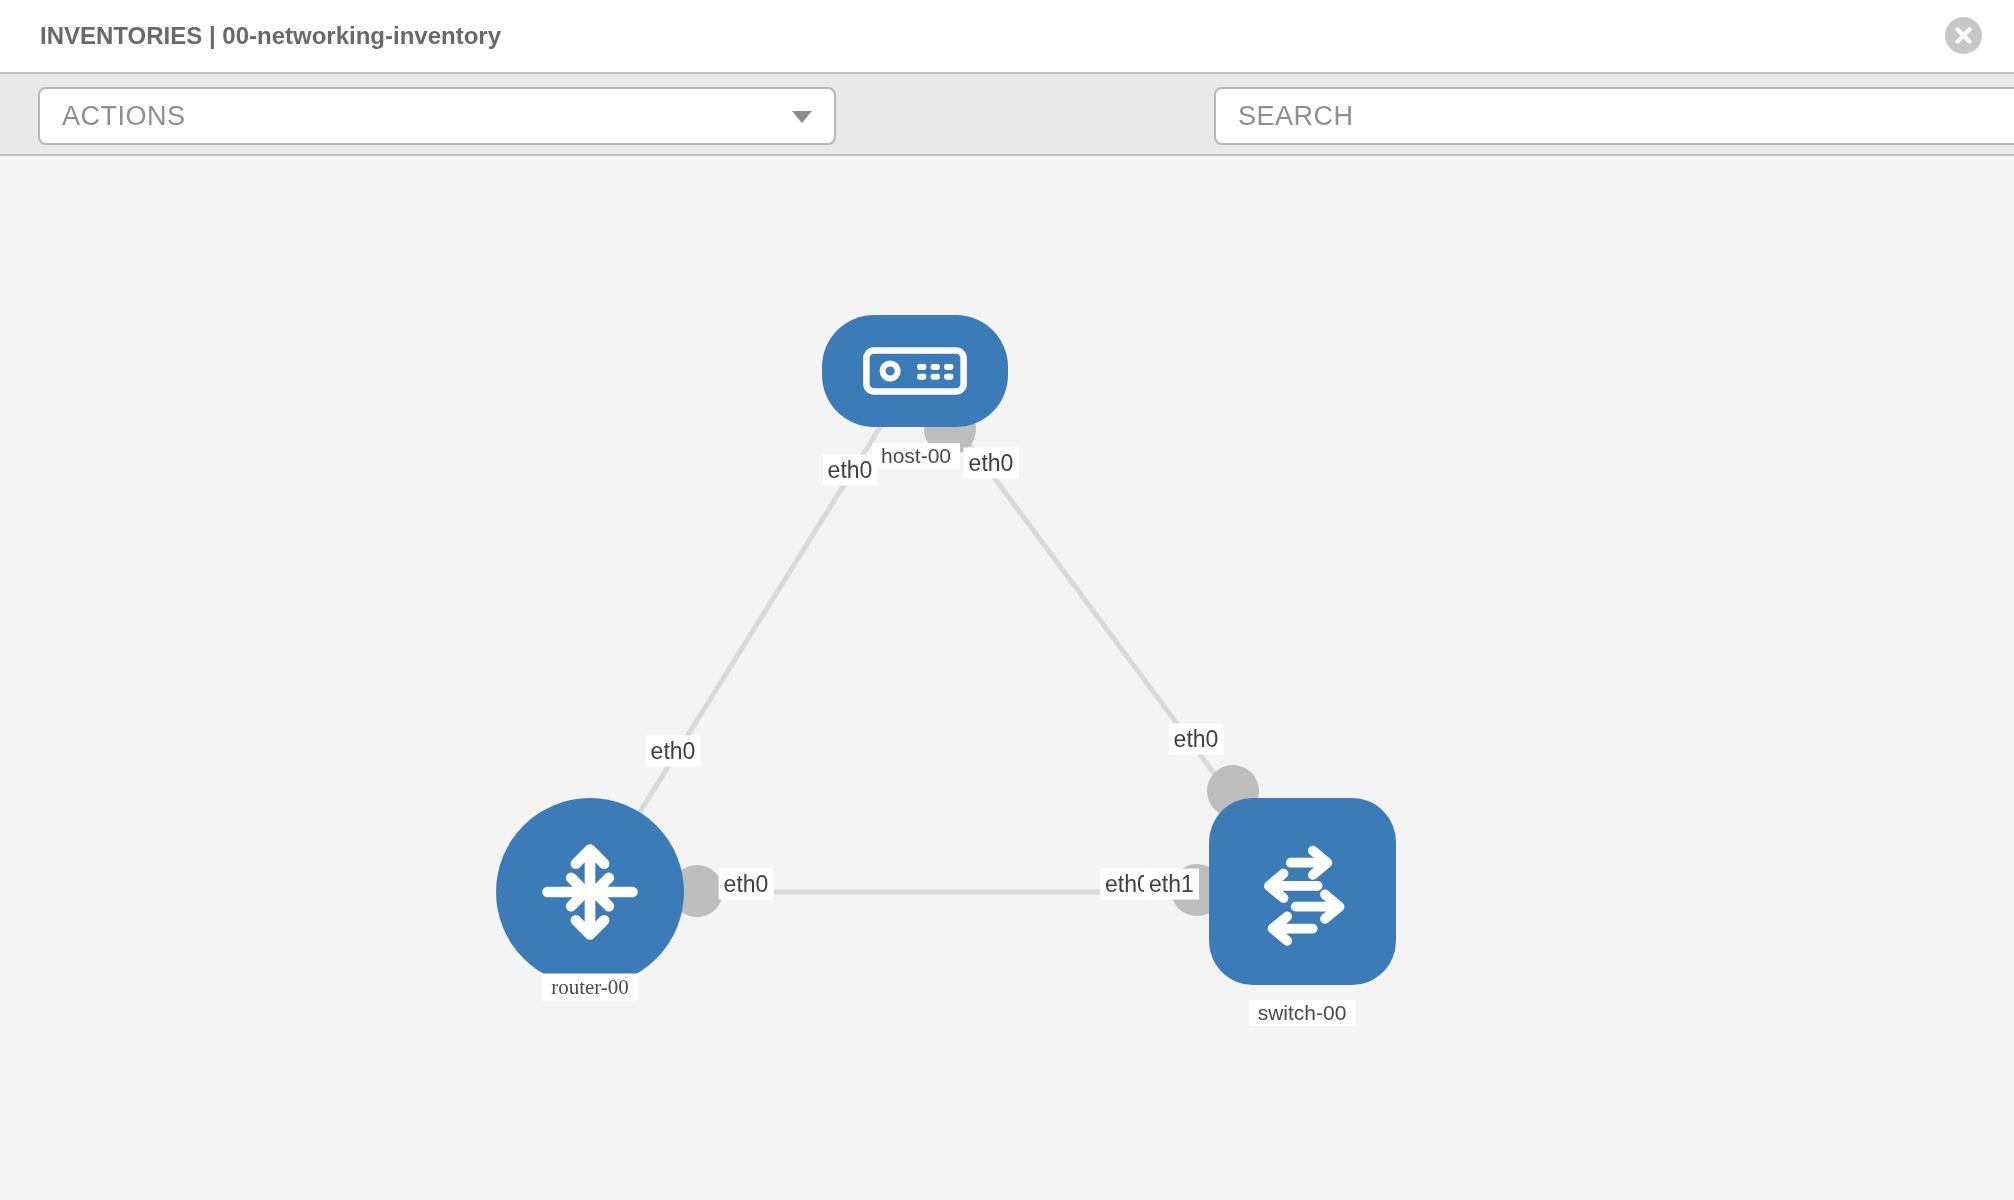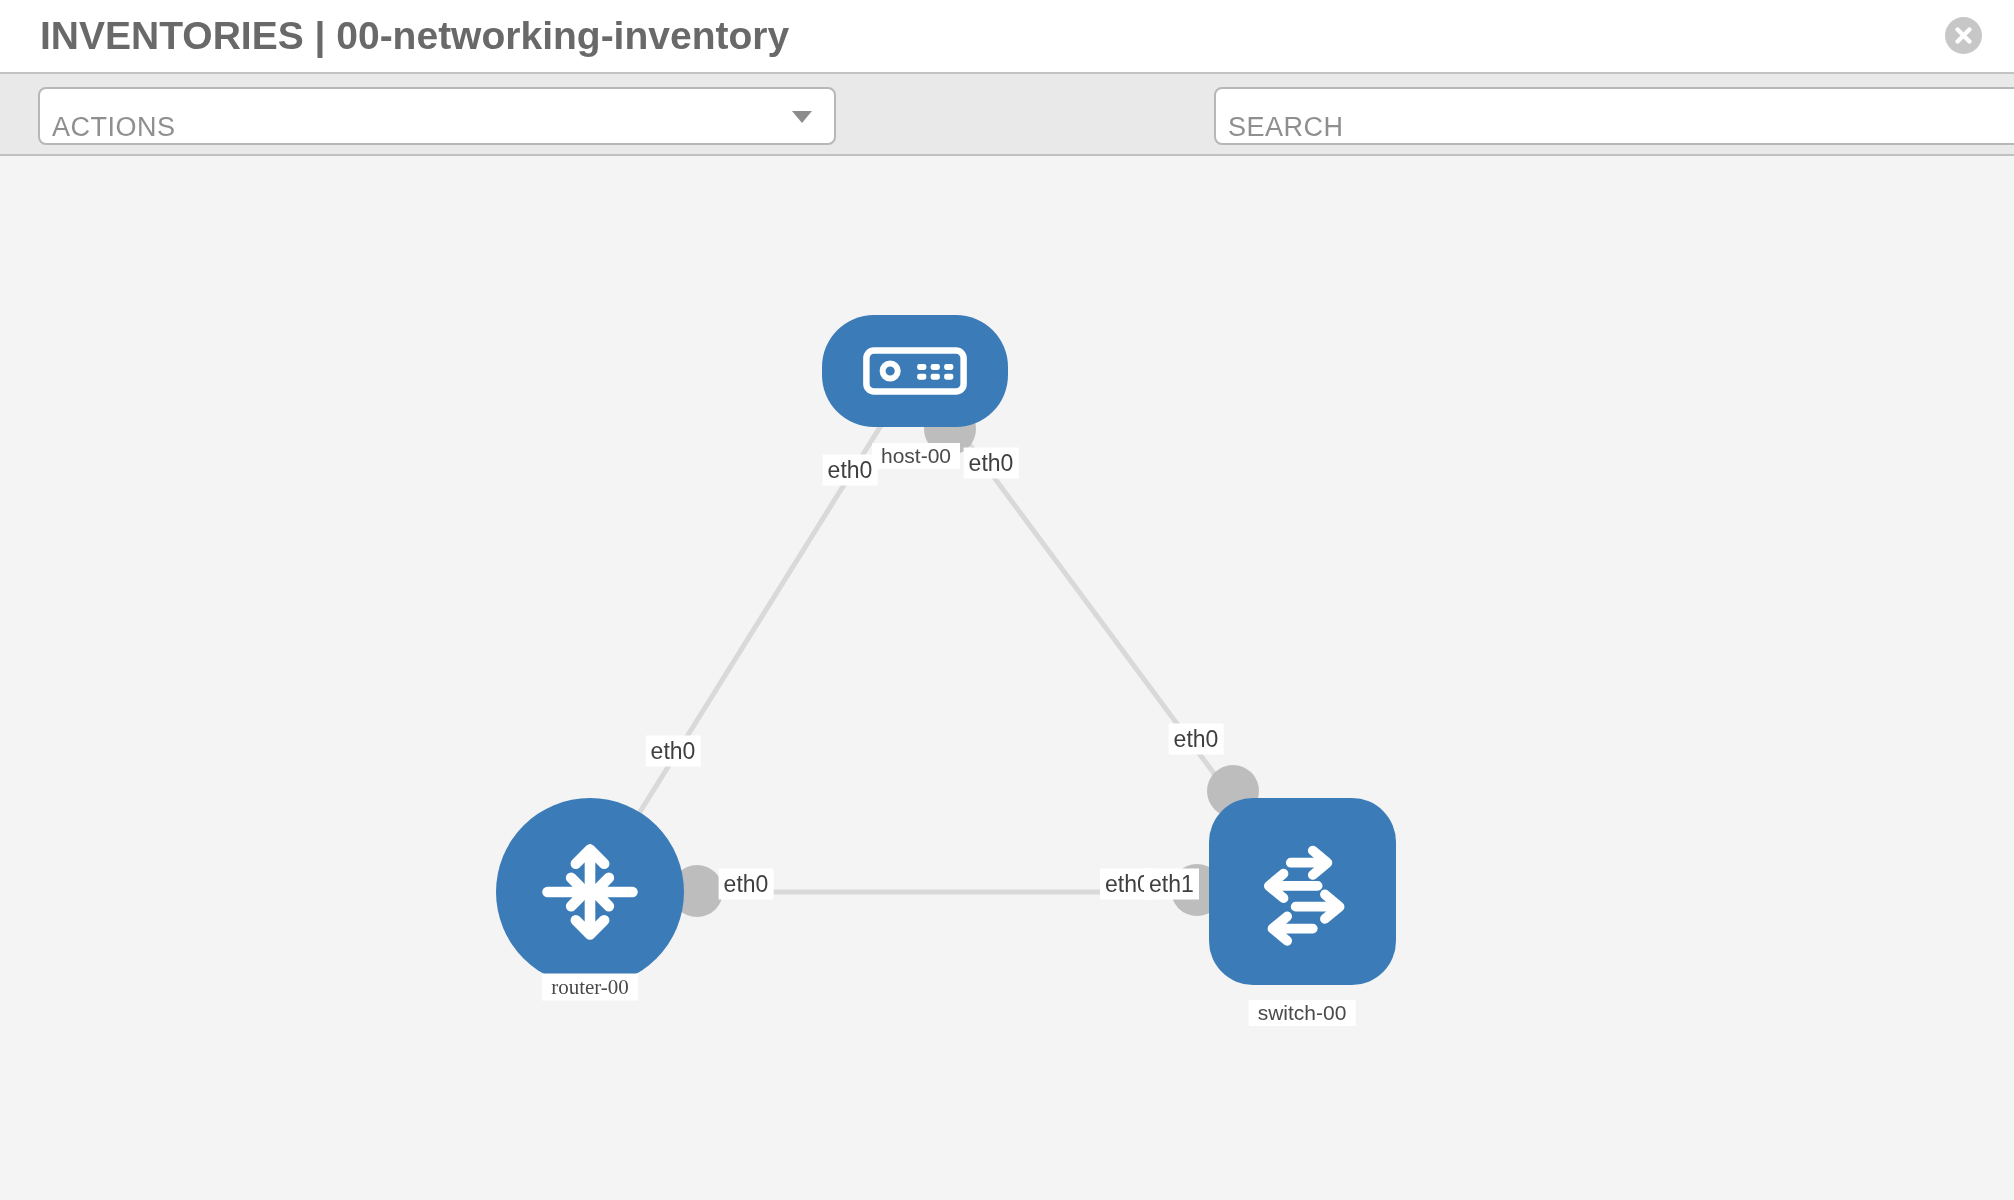--- a/index.html
+++ b/index.html
@@ -3,30 +3,30 @@
 <meta charset="utf-8">
 <style>
   html,body{margin:0;padding:0;}
   body{width:2014px;height:1200px;overflow:hidden;background:#fff;
        font-family:"Liberation Sans",sans-serif;}
   #app{position:relative;width:2014px;height:1200px;overflow:hidden;background:#fff;}
 
   
   .header{position:absolute;left:0;top:0;width:100%;height:72px;background:#fff;}
   .page-title{position:absolute;left:40px;top:0;line-height:72px;
-              font-size:39px;font-weight:bold;color:#696969;white-space:nowrap;}
+              font-size:24px;font-weight:bold;color:#696969;white-space:nowrap;}
   .close-btn{position:absolute;right:32px;top:17px;width:37px;height:37px;border-radius:50%;
              background:#c7c7c7;display:flex;align-items:center;justify-content:center;cursor:pointer;}
 
   
   .toolbar{position:absolute;left:0;top:72px;width:100%;height:84px;background:#e9e9e9;
            border-top:2px solid #c2c2c2;border-bottom:2px solid #c0c0c0;box-sizing:border-box;}
   .dropdown{position:absolute;top:13px;height:58px;background:#fff;border:2px solid #b7b7b7;
-            border-radius:8px;box-sizing:border-box;display:flex;align-items:flex-end;
-            padding:0 12px;cursor:pointer;}
+            border-radius:8px;box-sizing:border-box;display:flex;align-items:center;
+            padding:0 22px;cursor:pointer;}
   .ddlabel{font-size:27px;color:#8f8f8f;letter-spacing:0.5px;}
   .caret{position:absolute;right:22px;top:50%;margin-top:-5px;width:0;height:0;
          border-left:10px solid transparent;border-right:10px solid transparent;
          border-top:12px solid #8c8c8c;}
   #actions-dd{left:38px;width:798px;}
   #search-dd{left:1170px;width:884px;margin-left:44px;}
   .toolicon{position:absolute;cursor:pointer;width:44px;height:44px;
             display:flex;align-items:center;justify-content:center;}
   #wrench-btn{left:1042px;top:92px;}
   #key-btn{left:1112px;top:92px;}

